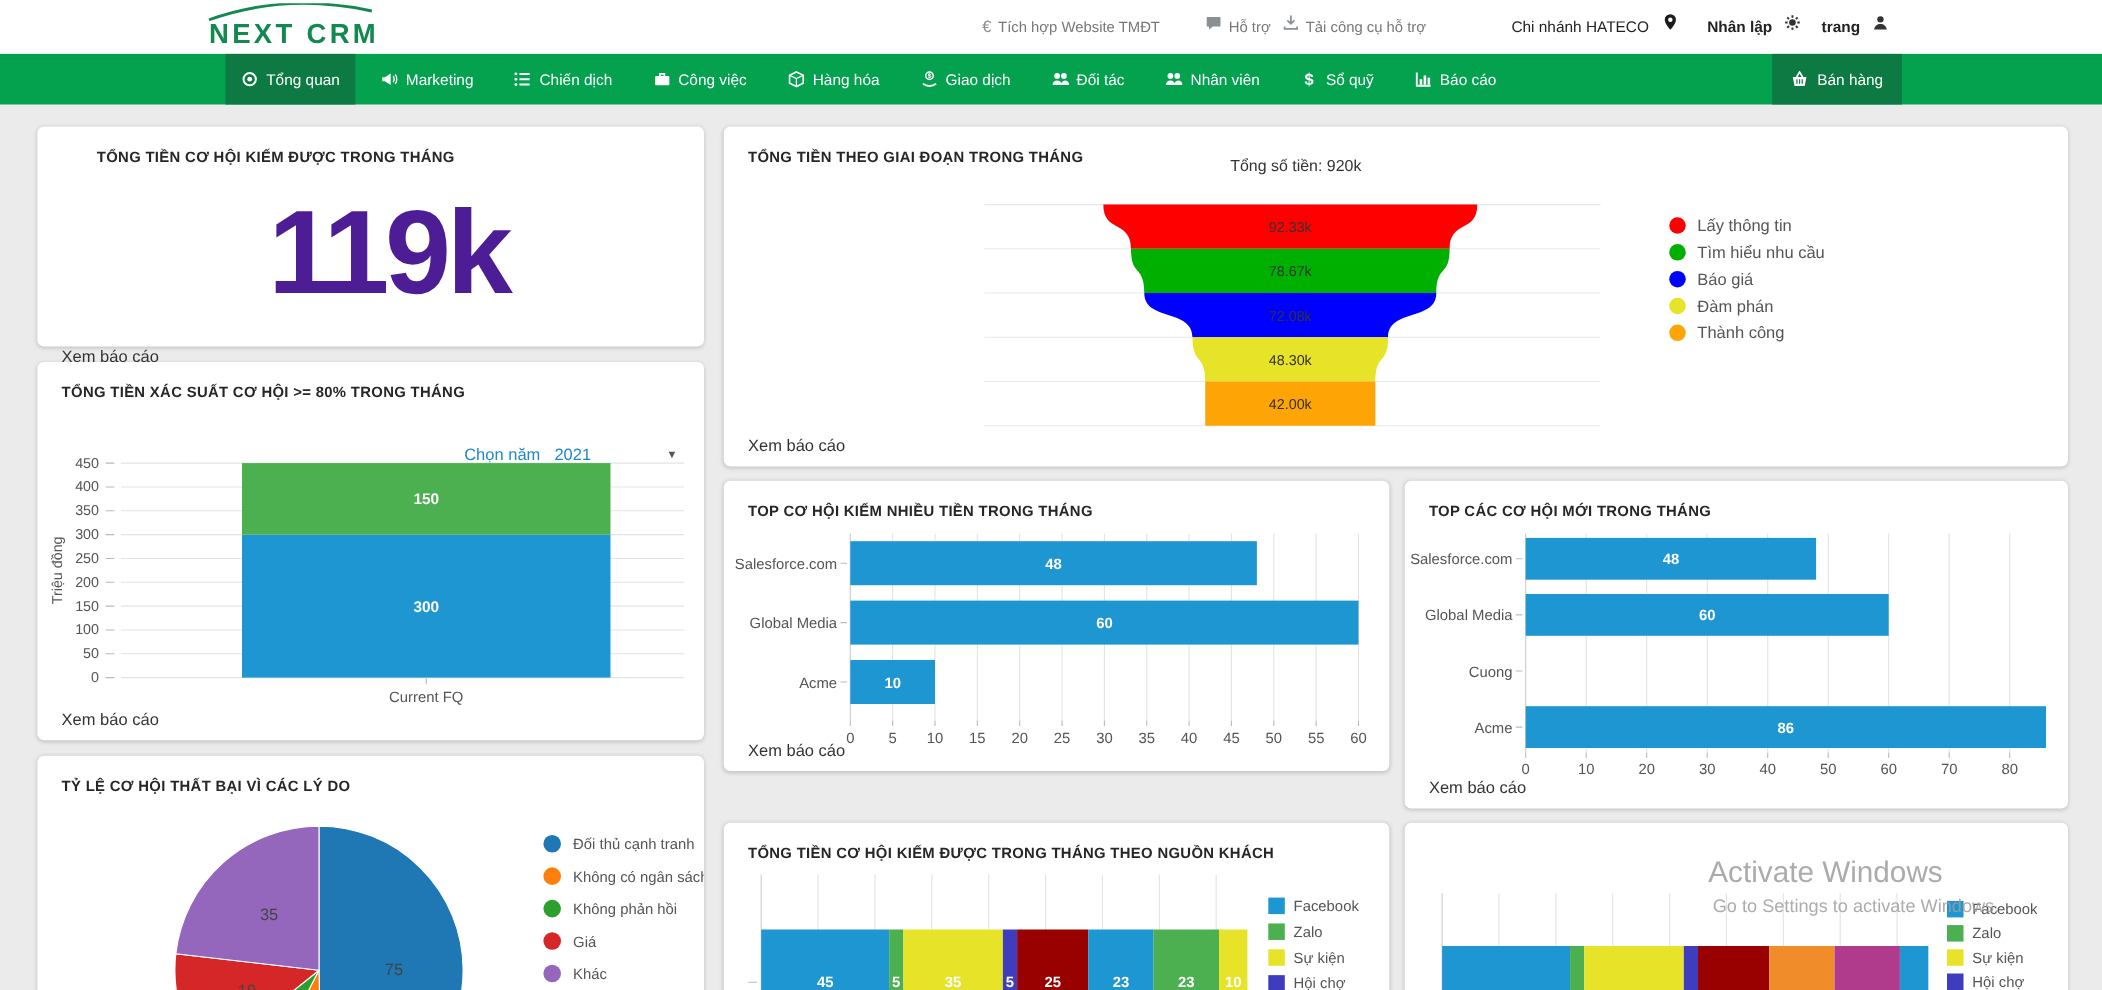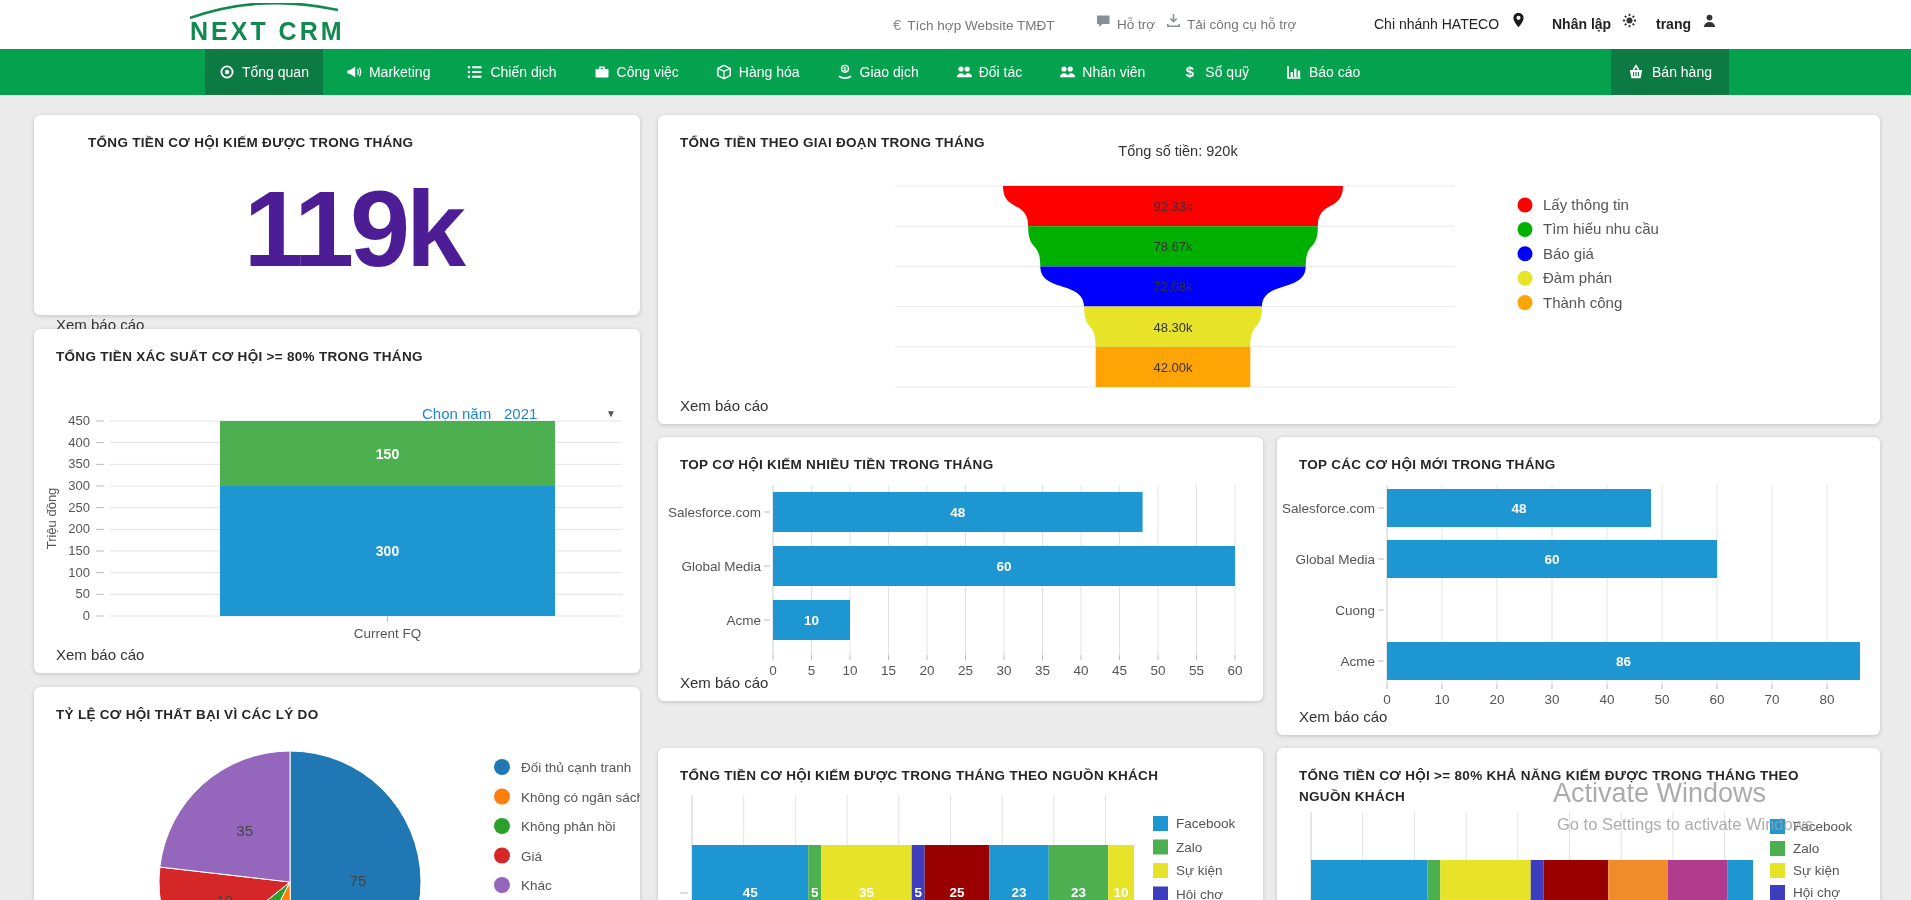--- a/index.html
+++ b/index.html
@@ -448,21 +448,20 @@
         <rect x="495" y="46.5" width="15" height="15" fill="#4caf50"></rect>
         <text x="518" y="58.5" fill="#555" font-size="13.5" text-anchor="start" font-weight="normal">Zalo</text>
         <rect x="495" y="70" width="15" height="15" fill="#e6e329"></rect>
         <text x="518" y="82" fill="#555" font-size="13.5" text-anchor="start" font-weight="normal">Sự kiện</text>
         <rect x="495" y="93.5" width="15" height="15" fill="#3d3dbd"></rect>
         <text x="518" y="105.5" fill="#555" font-size="13.5" text-anchor="start" font-weight="normal">Hội chợ</text>
       </svg></div>
 </div>
 
 <div class="card" style="left:1277px;top:748px;width:603px;height:210px;overflow:hidden;">
-  <div class="card-title" style="padding-right:60px;">TỔNG TIỀN CƠ HỘI &gt;= 80% KHẢ NĂNG KIẾM ĐƯỢC TRONG THÁNG THEO NGUỒN KHÁCH</div>
   <div class="chart-box" id="src2-chart" style="left:0;top:62px;width:603px;height:148px;"><svg width="603" height="148" viewBox="0 0 603 148">
         <line x1="34" y1="2" x2="34" y2="148" stroke="#ccc"></line>
         <line x1="85.7" y1="2" x2="85.7" y2="148" stroke="#e3e3e3"></line>
         <line x1="137.4" y1="2" x2="137.4" y2="148" stroke="#e3e3e3"></line>
         <line x1="189.1" y1="2" x2="189.1" y2="148" stroke="#e3e3e3"></line>
         <line x1="240.8" y1="2" x2="240.8" y2="148" stroke="#e3e3e3"></line>
         <line x1="292.5" y1="2" x2="292.5" y2="148" stroke="#e3e3e3"></line>
         <line x1="344.2" y1="2" x2="344.2" y2="148" stroke="#e3e3e3"></line>
         <line x1="395.9" y1="2" x2="395.9" y2="148" stroke="#e3e3e3"></line>
         <line x1="447.6" y1="2" x2="447.6" y2="148" stroke="#e3e3e3"></line>

